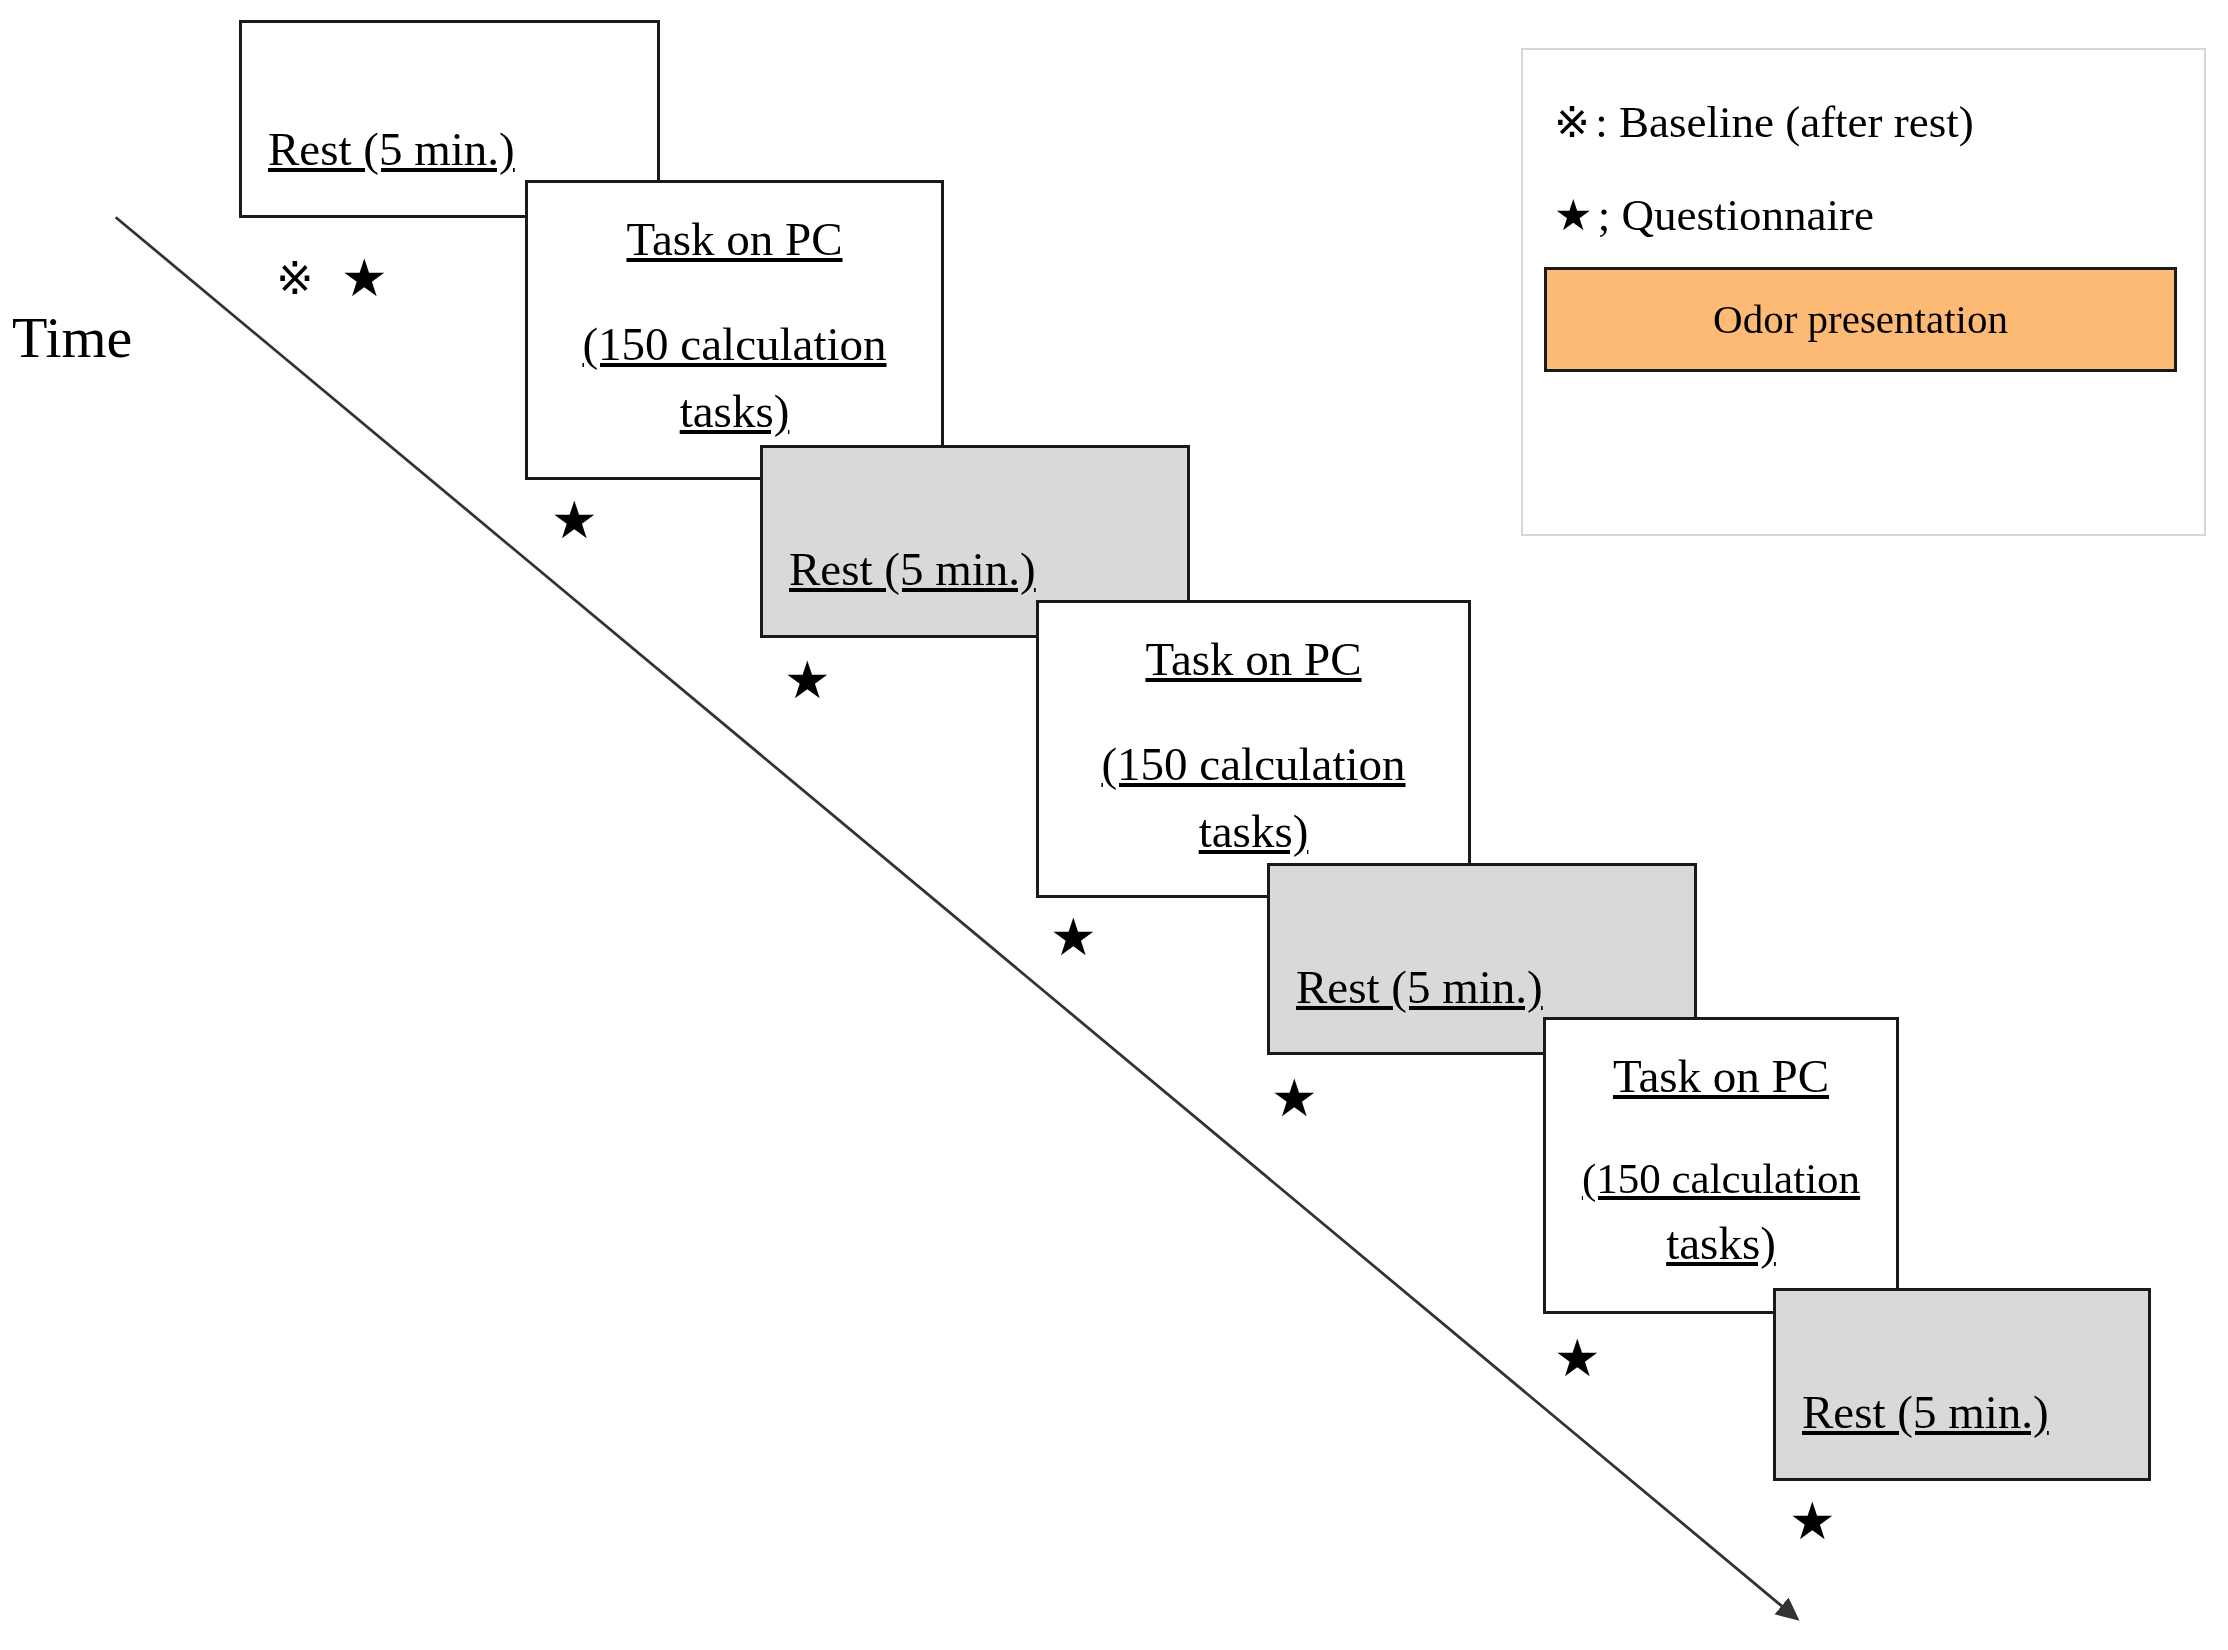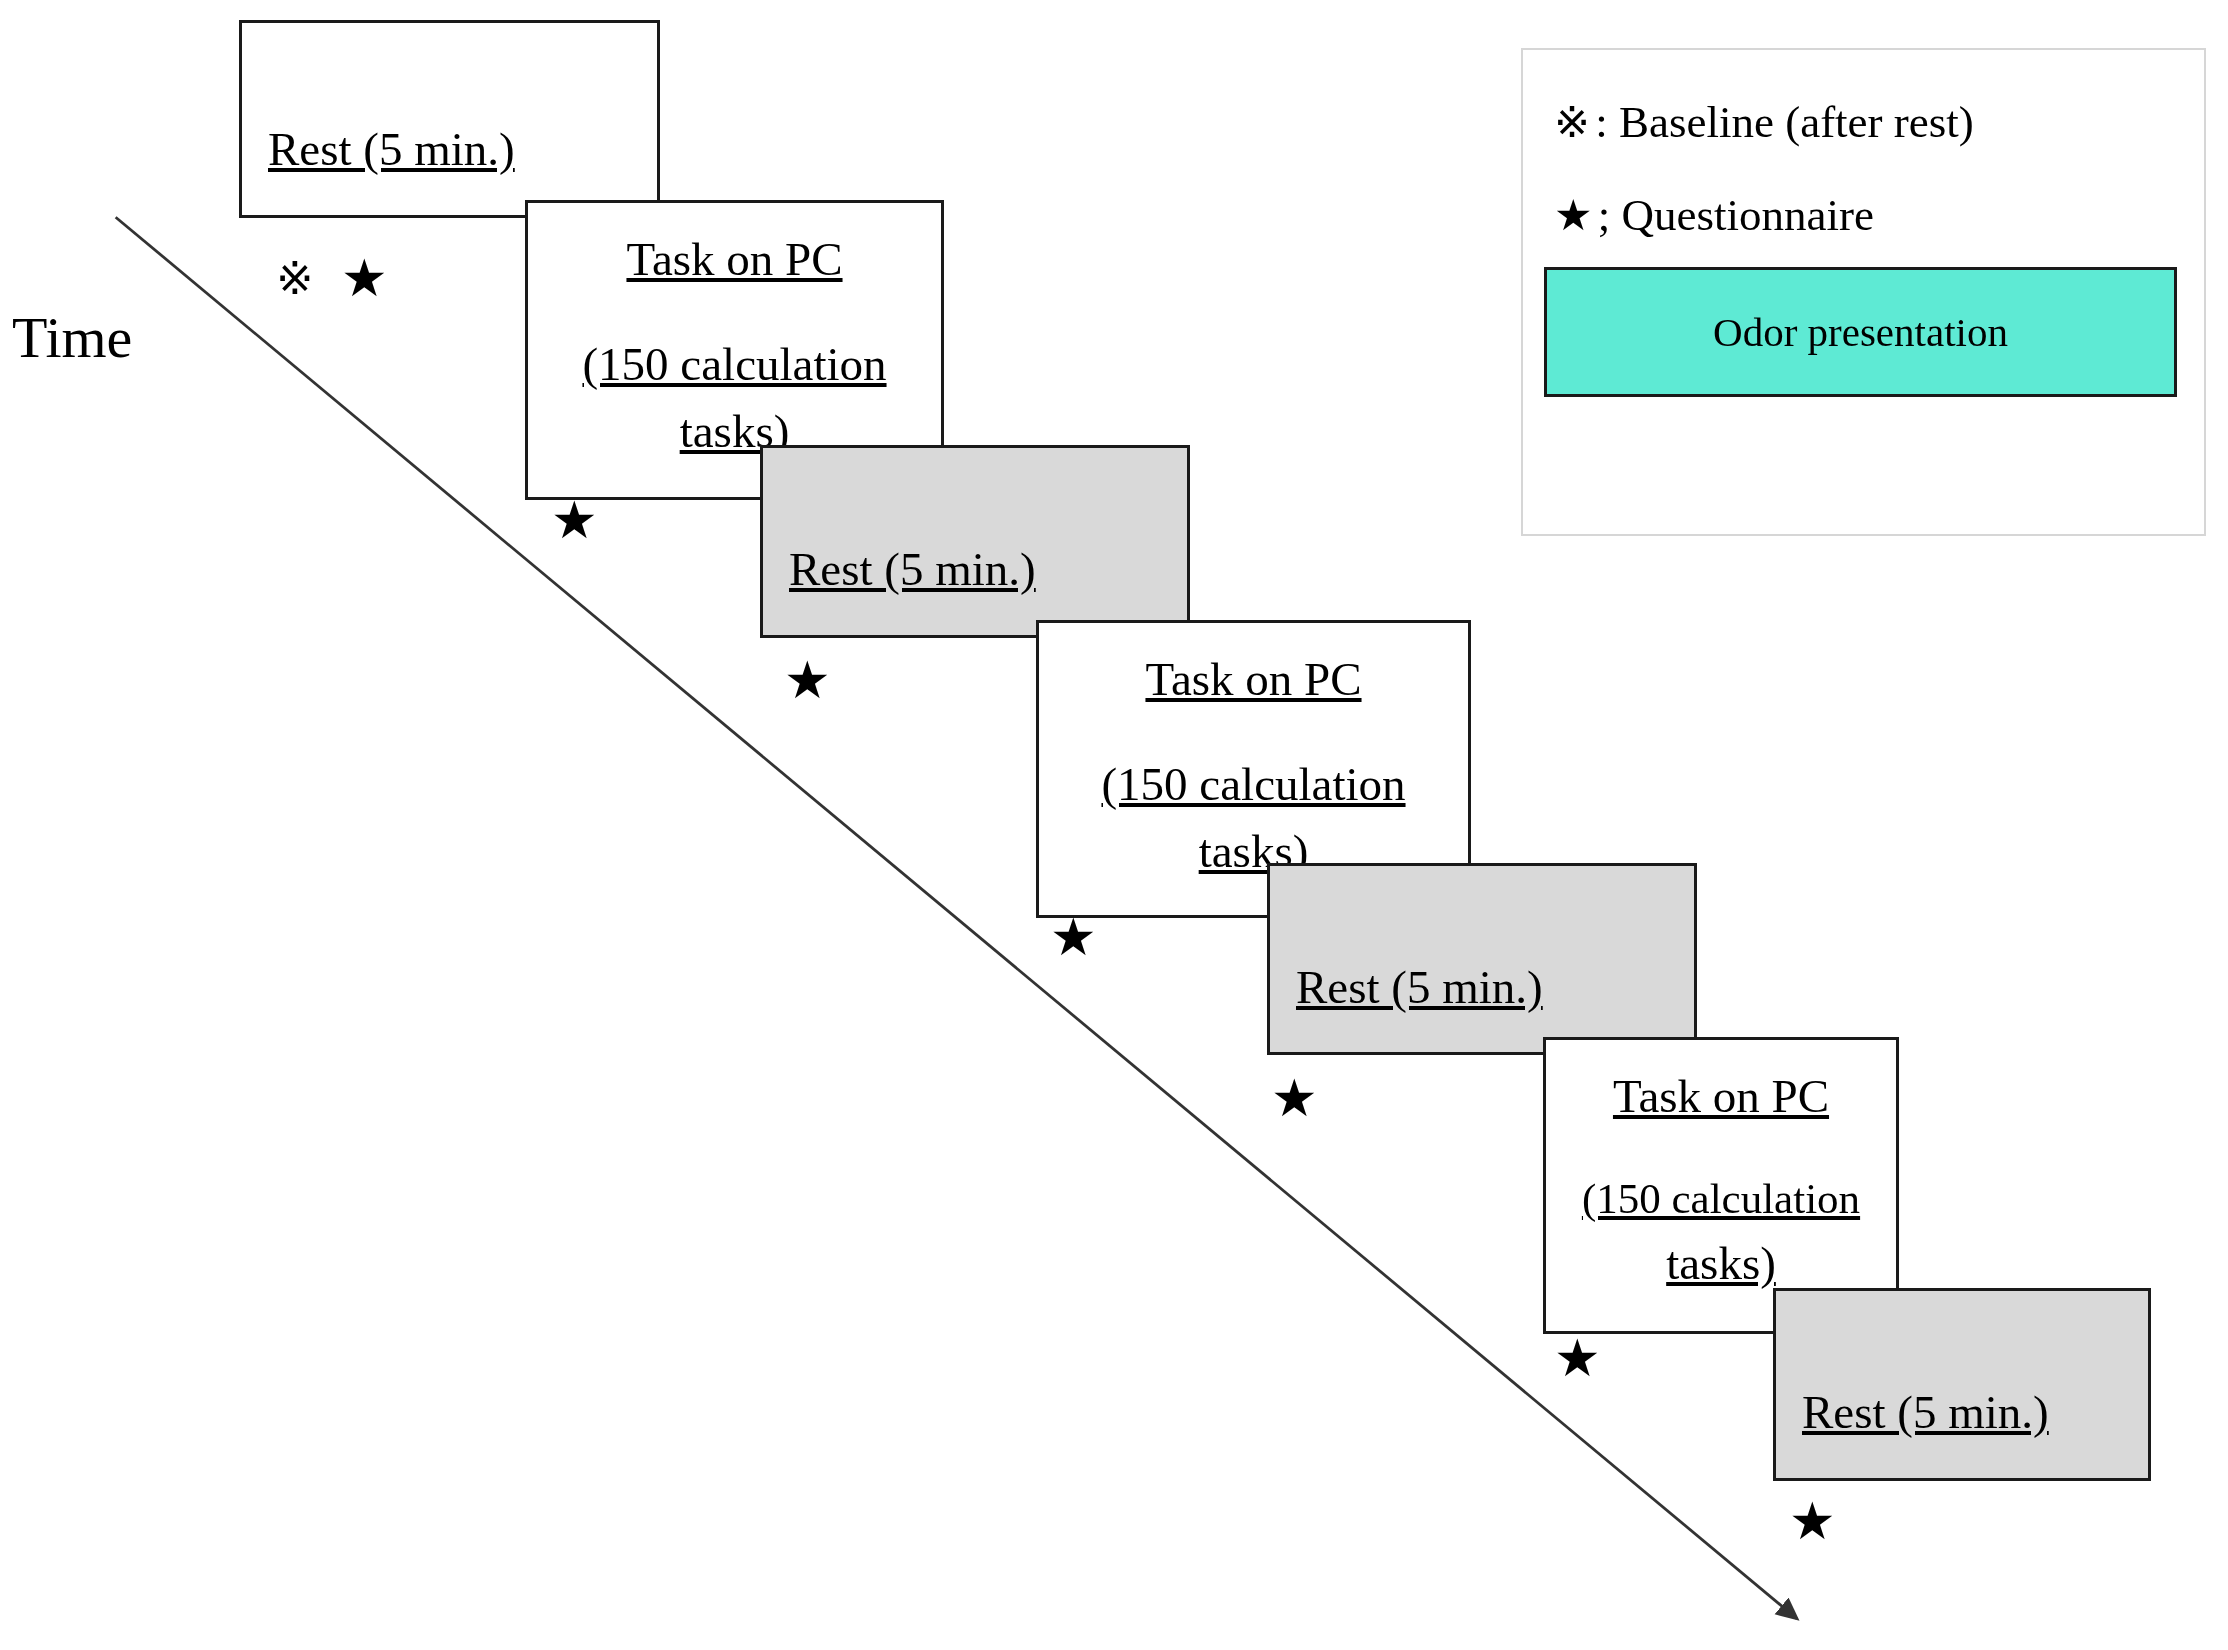--- a/index.html
+++ b/index.html
@@ -43,21 +43,20 @@
     align-items: flex-start;
   }
   .box.rest .line {
     padding-left: 26px;
   }
   
   .box.task {
     justify-content: flex-start;
     align-items: center;
     text-align: center;
-    margin-top: 20px;
   }
   .box.task .line { width: 100%; }
   .box.task .line.l1 { margin-top: 26px; }
   .box.task .line.l2 { margin-top: 45px; }
   .box.task .line.l3 { margin-top: 7px; }
 
   
   #time-arrow {
     position: absolute;
     left: 0;
@@ -111,24 +110,24 @@
     margin-right: 5.2px;
   }
   #legend-row-baseline { left: 31px; top: 50px; }
   #legend-row-question { left: 31px; top: 143px; }
 
   #odor-box {
     position: absolute;
     left: 21px;
     top: 217px;
     width: 633px;
-    height: 130px;
+    height: 105px;
     box-sizing: border-box;
     border: 3.5px solid #1a1a1a;
-    background: #5eead4;
+    background: #fdba74;
     display: flex;
     flex-direction: column;
     align-items: center;
     justify-content: center;
   }
   #odor-box .line {
     font-size: 41px;
     line-height: 1.22;
     white-space: nowrap;
   }

